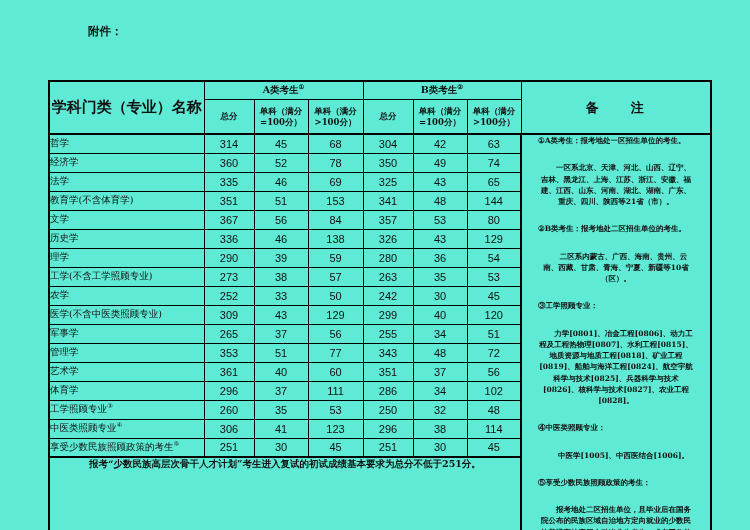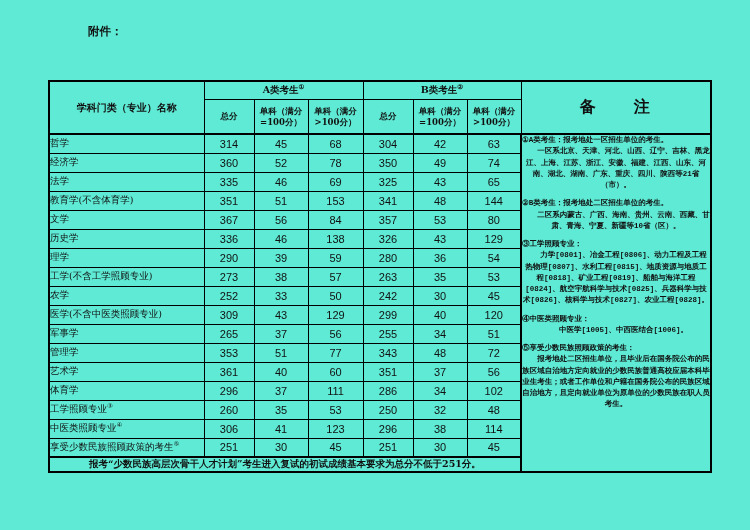--- a/index.html
+++ b/index.html
@@ -7,32 +7,32 @@
     position:relative;width:750px;height:530px;background:#5eead4;
     font-family:"DejaVu Serif",serif;color:#111;overflow:hidden;
   }
   .attachment{position:absolute;left:88px;top:24px;font-size:11.5px;font-weight:600;}
   .doc-title{position:absolute;left:0;top:50px;width:100%;text-align:center;
     font-size:12.5px;font-weight:bold;letter-spacing:0.3px;}
   table.score{position:absolute;left:48px;top:80px;border-collapse:collapse;
     table-layout:fixed;width:662px;border:2px solid #000;}
   table.score th,table.score td{border:1px solid #000;padding:0;}
   thead th{font-weight:600;}
-  th.cat-h{font-size:10px;}
+  th.cat-h{font-size:15px;}
   th.grp-h{font-size:9.5px;height:17px;}
   th.sub-h{font-size:8.5px;height:33px;line-height:1.25;padding:0 2px;}
-  th.remarks-h{font-size:16px;letter-spacing:2px;font-family:Liberation Mono, monospace;}
+  th.remarks-h{font-size:13px;letter-spacing:2px;font-family:Liberation Mono, monospace;}
   .hdr-bottom{border-bottom:2px solid #000 !important;}
   tbody tr.data-row{height:19px;}
   td.cat{font-size:9.5px;text-align:left;padding:0 2px 0 5px;white-space:nowrap;overflow:hidden;}
   td.num{font-family:"Liberation Sans",sans-serif;font-size:11px;text-align:center;}
   sup{font-size:6.5px;line-height:0;}
   td.remarks-cell{border-left:2px solid #000 !important;vertical-align:top;
     padding:7px 4px 4px 4px;font-size:7.5px;font-weight:600;line-height:1.5;}
-  td.remarks-cell p{margin:0;font-family:Liberation Mono, monospace;}
+  td.remarks-cell p{margin:16px;}
   td.remarks-cell p.blk{margin-top:7px;}
   td.remarks-cell p.blk:first-child{margin-top:0;}
   td.remarks-cell p.ind{text-indent:2em;text-align:center;}
   td.footnote-cell{border-top:2px solid #000 !important;font-size:9.5px;font-weight:600;
     text-align:center;vertical-align:top;padding:9px 4px 14px 7px;}
 </style>
 </head>
 <body>
 
 <div class="page">

